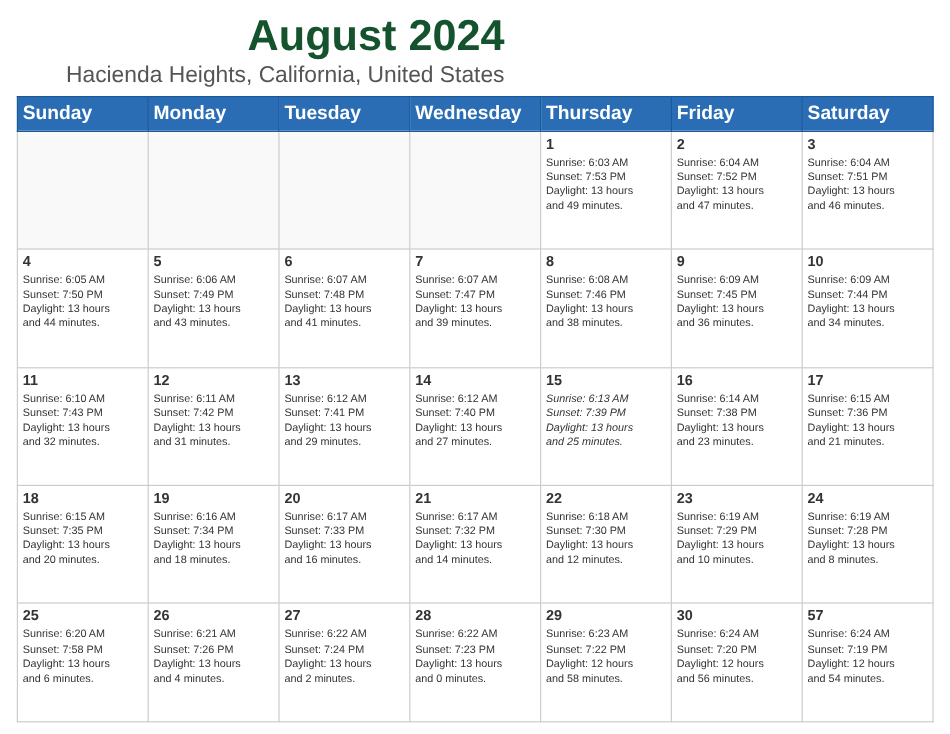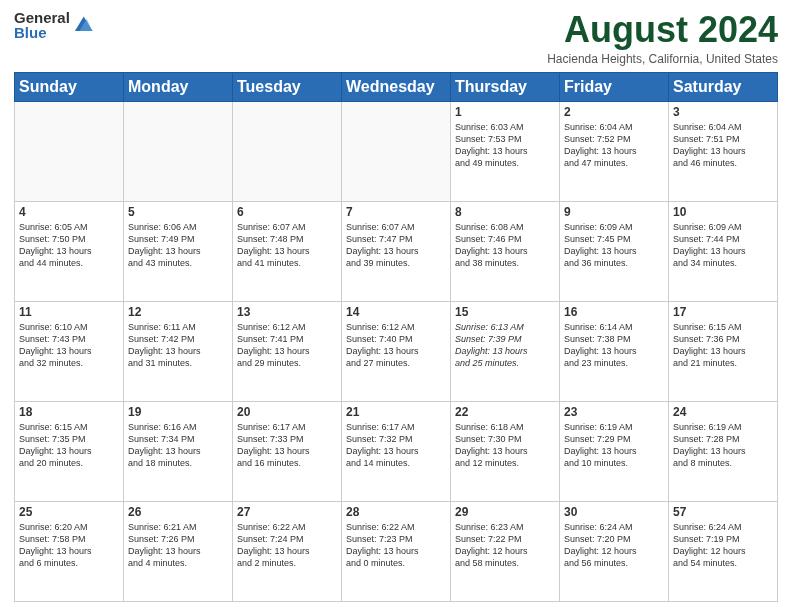--- a/index.html
+++ b/index.html
@@ -52,21 +52,21 @@
     .title-block {
       text-align: right;
     }
     .main-title {
       font-size: 36px;
       font-weight: bold;
       color: #14532d;
       line-height: 1.1;
     }
     .subtitle {
-      font-size: 12px;
+      font-size: 19px;
       color: #555;
       margin-top: 2px;
       padding-left: 41px;
     }
     .calendar {
       flex: 1;
       border: 1px solid #ccc;
       border-collapse: collapse;
       width: 100%;
       table-layout: fixed;
@@ -107,30 +107,20 @@
       margin-top: 4px;
       font-size: 10px;
       color: #555;
     }
   </style>
 </head>
 <body>
 
 <div class="page">
   <div class="header">
-    <div class="logo">
-      <div class="logo-text">
-        <span class="logo-general">General</span>
-        <span class="logo-blue">Blue</span>
-      </div>
-      <svg class="logo-icon" viewBox="0 0 30 30" xmlns="http://www.w3.org/2000/svg">
-        <polygon points="4,26 16,6 28,26" fill="#2a6db5"></polygon>
-        <polygon points="10,26 20,10 28,26" fill="#5a9fd4" opacity="0.7"></polygon>
-      </svg>
-    </div>
     <div class="title-block">
       <div class="main-title">August 2024</div>
       <div class="subtitle">Hacienda Heights, California, United States</div>
     </div>
   </div>
 
   <table class="calendar">
     <thead>
       <tr>
       <th>Sunday</th>

